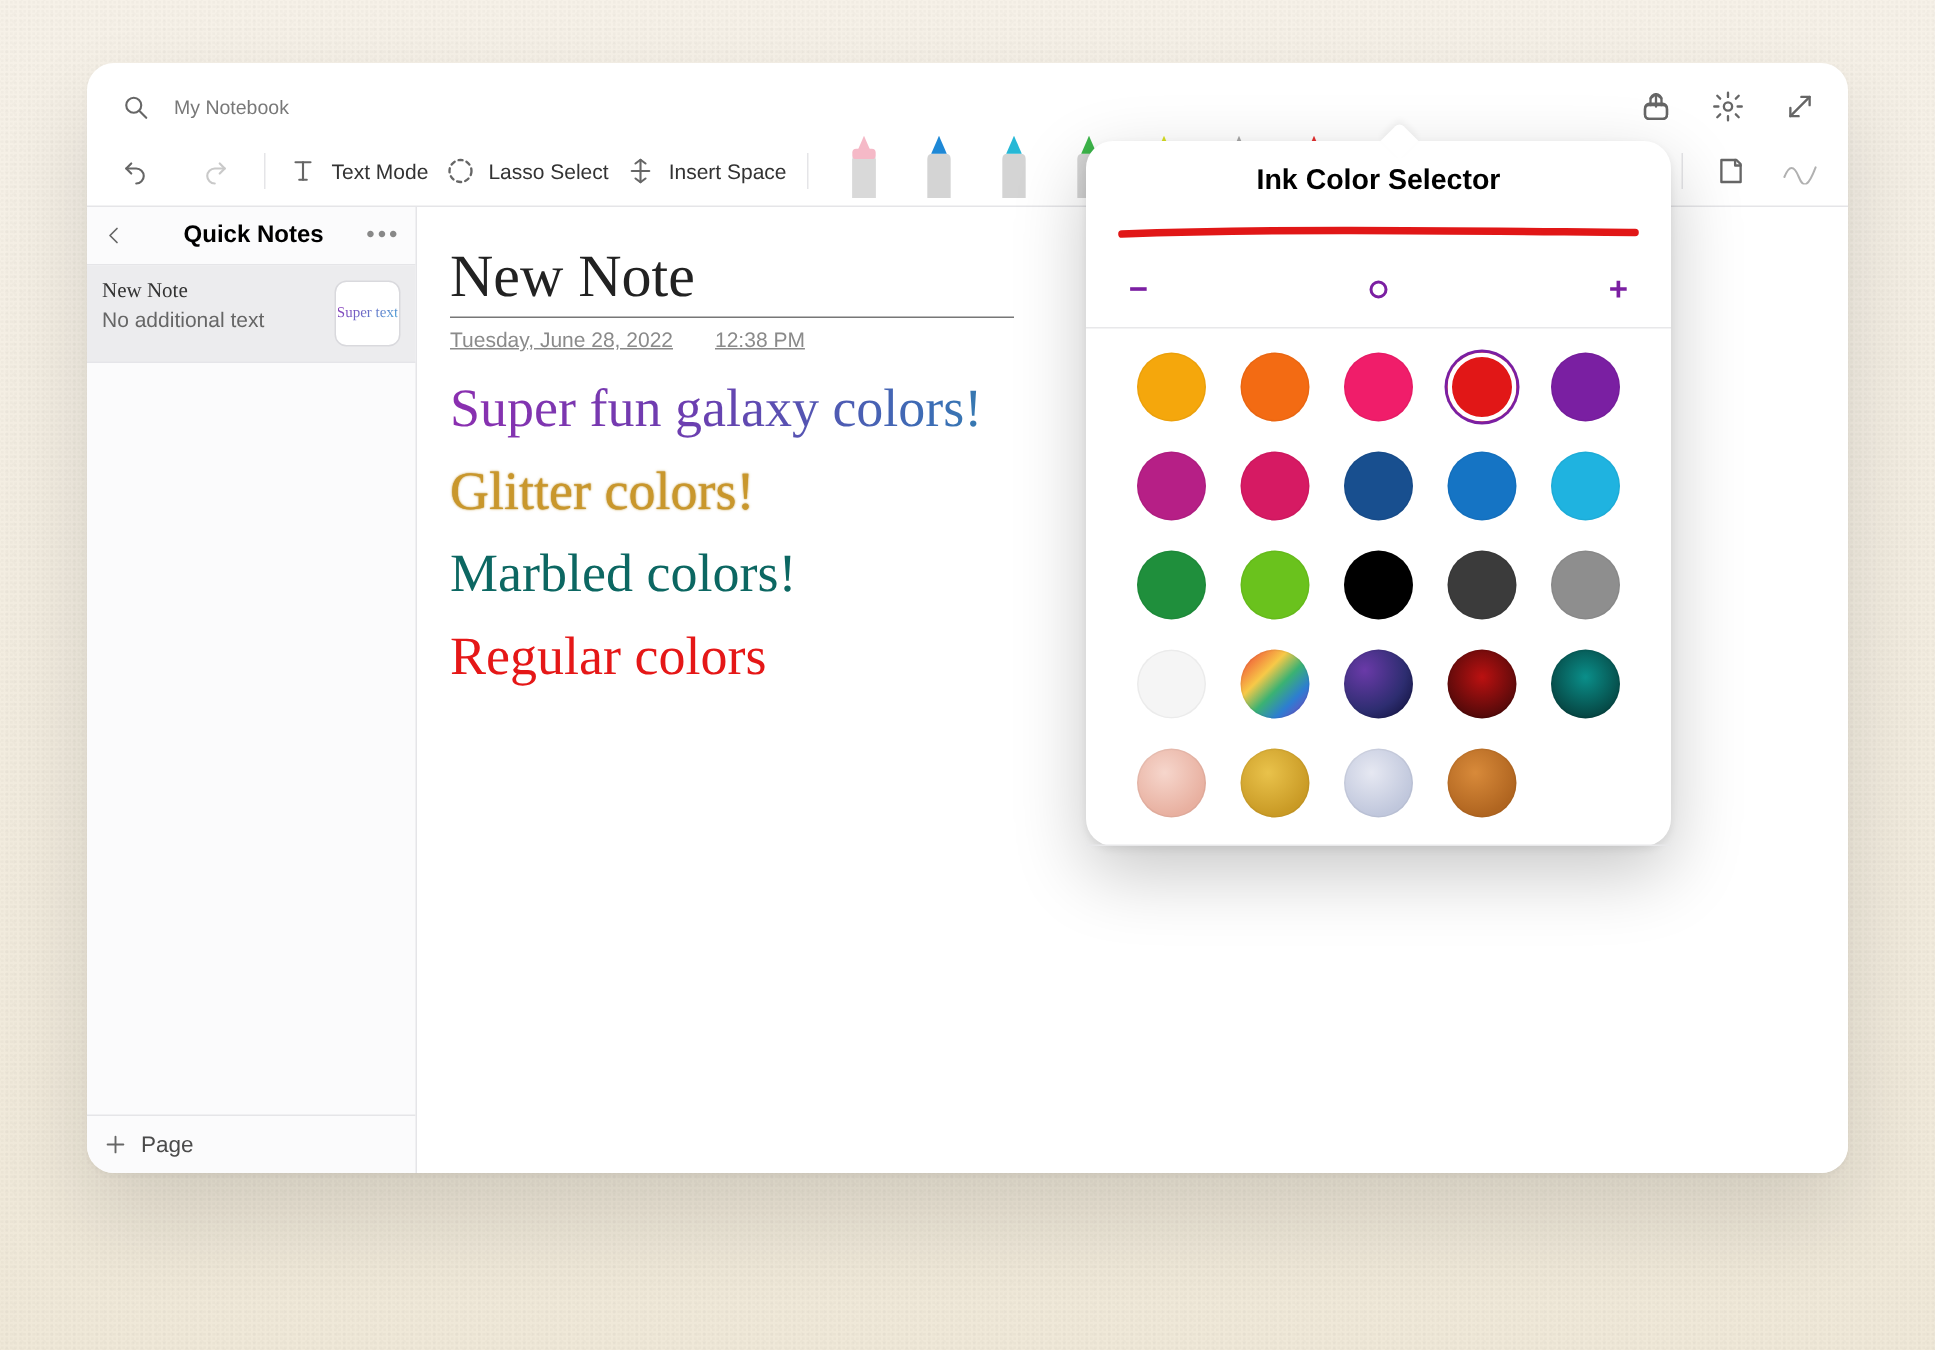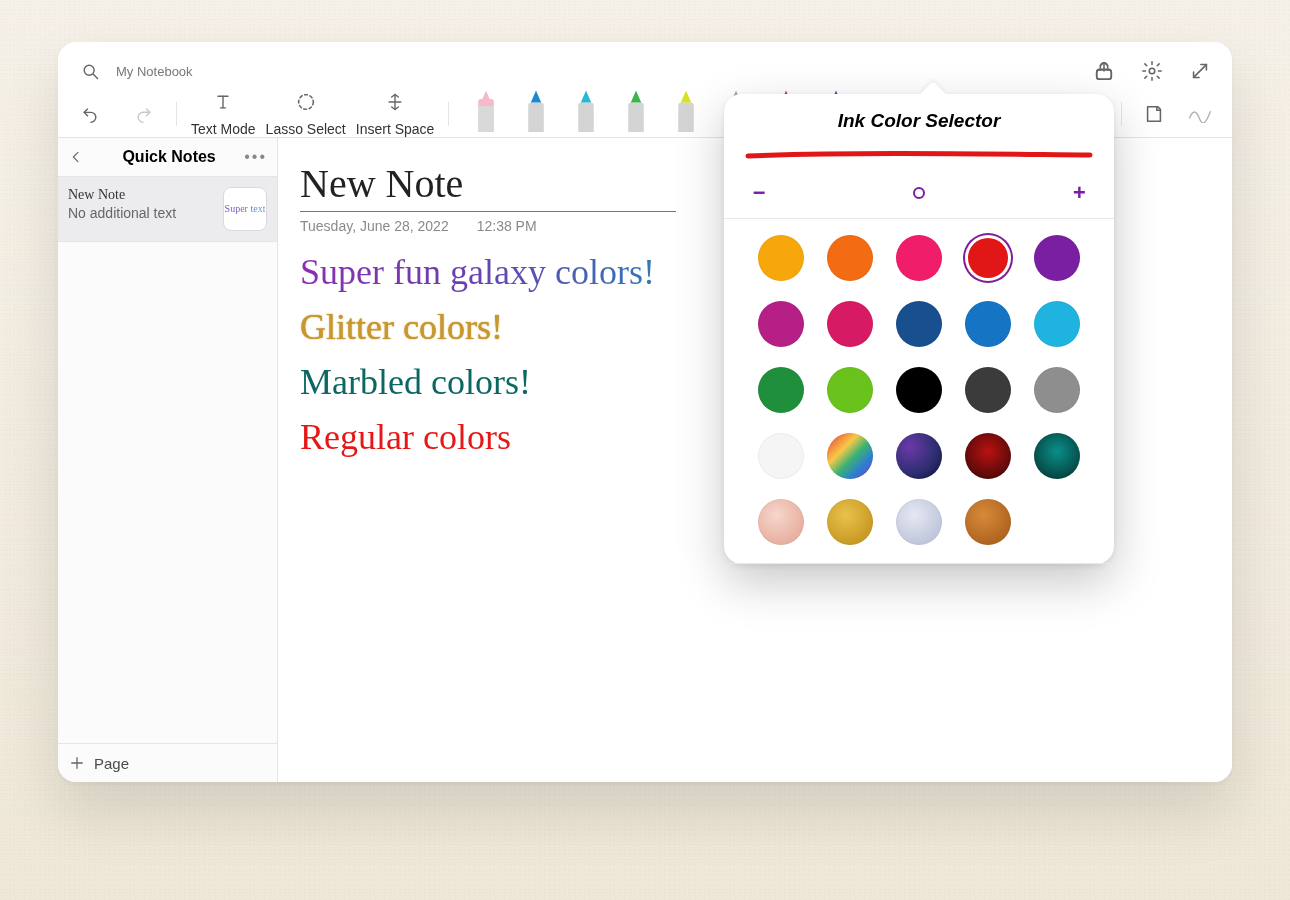--- a/index.html
+++ b/index.html
@@ -44,21 +44,21 @@
   .top-right{margin-left:auto;display:flex;align-items:center;gap:12px;}
   .top-right .icon-btn svg{width:22px;height:22px;}
 
   
   .toolbar{
     display:flex;align-items:center;padding:6px 14px;height:48px;gap:10px;
     border-bottom:1px solid var(--border);
     position:relative;z-index:20;
   }
   .tgroup{display:flex;align-items:center;gap:18px;}
-  .tbtn{display:flex;align-items:center;gap:8px;color:#333;font-size:14px;flex-direction:column;}
+  .tbtn{display:flex;align-items:center;gap:8px;color:#333;font-size:14px;}
   .tbtn .ic{width:22px;height:22px;display:flex;align-items:center;justify-content:center;}
   .divider{width:1px;height:24px;background:var(--border);margin:0 4px;}
   .pens{display:flex;align-items:flex-end;gap:20px;margin-left:8px;}
   .pen{width:30px;height:36px;position:relative;}
   .pen svg{position:absolute;bottom:0;left:0;width:30px;height:45px;}
   .toolbar-right{margin-left:auto;display:flex;align-items:center;gap:10px;}
   .addpen{display:flex;align-items:center;gap:3px;color:#444;}
   .squig{width:24px;height:18px;}
 
   
@@ -73,35 +73,34 @@
   .note-item .nm-title{font-family:"Bradley Hand","Segoe Script",cursive;font-size:14px;color:#333;}
   .note-item .nm-sub{color:#666;font-size:14px;margin-top:2px;}
   .thumb{width:44px;height:44px;border-radius:8px;border:1px solid #d9d9dd;background:#fff;display:flex;align-items:center;justify-content:center;color:#8a4ea8;font-size:10px;font-family:"Bradley Hand",cursive;line-height:1;}
   .side-footer{margin-top:auto;border-top:1px solid var(--border);padding:10px;display:flex;align-items:center;gap:8px;color:#4b4b4b;font-size:15px;}
 
   
   .canvas{flex:1;position:relative;background:#fff;}
   .note-head{padding:22px 22px 4px 22px;width:420px;}
   .title-line{border-bottom:1px solid #777;padding-bottom:4px;}
   .note-title{font-family:"Bradley Hand","Segoe Script","Comic Sans MS",cursive;font-size:40px;color:#222;}
-  .date-row{display:flex;gap:28px;color:#8a8a8a;font-size:14px;margin-top:6px;}
+  .date-row{display:flex;gap:28px;color:#8a8a8a;font-size:14px;margin-top:6px;text-decoration:underline;}
   .lines{padding:12px 22px;display:flex;flex-direction:column;gap:10px;}
   .hline{font-family:"Bradley Hand","Segoe Script","Comic Sans MS",cursive;font-size:36px;line-height:1.25;}
   .galaxy{background:linear-gradient(90deg,#8b2fb0 0%,#6b3fb0 18%,#3a6fb5 36%,#2aa89b 52%,#45b36b 68%,#d77b2b 84%,#c95b2b 100%);-webkit-background-clip:text;background-clip:text;color:transparent;}
   .glitter{color:#c9972c;text-shadow:0 0 1px #b8861f, 0 0 2px rgba(200,160,60,.5);}
   .marbled{color:#0c6762;}
   .regular{color:#e51717;}
 
   
   .pop{
     position:absolute;top:94px;left:724px;width:390px;background:#fff;border-radius:18px;
     box-shadow:0 18px 48px rgba(0,0,0,.22),0 2px 6px rgba(0,0,0,.08);
     padding:14px 20px 0 20px;
     z-index:30;
-    font-style:italic;
   }
   .pop::before{
     content:"";position:absolute;top:-9px;left:200px;width:18px;height:18px;background:#fff;transform:rotate(45deg);
     border-top-left-radius:4px;box-shadow:-2px -2px 4px rgba(0,0,0,.05);
   }
   .pop-title{text-align:center;font-weight:700;font-size:19px;margin:2px 0 14px;}
   .stroke-preview{height:18px;margin:6px 0 16px;position:relative;}
   .stroke-preview svg{width:100%;height:100%;}
   .sizes{display:flex;align-items:center;justify-content:space-between;padding:0 4px;margin-bottom:12px;}
   .size-dot{border-radius:50%;background:#8f8f8f;}

